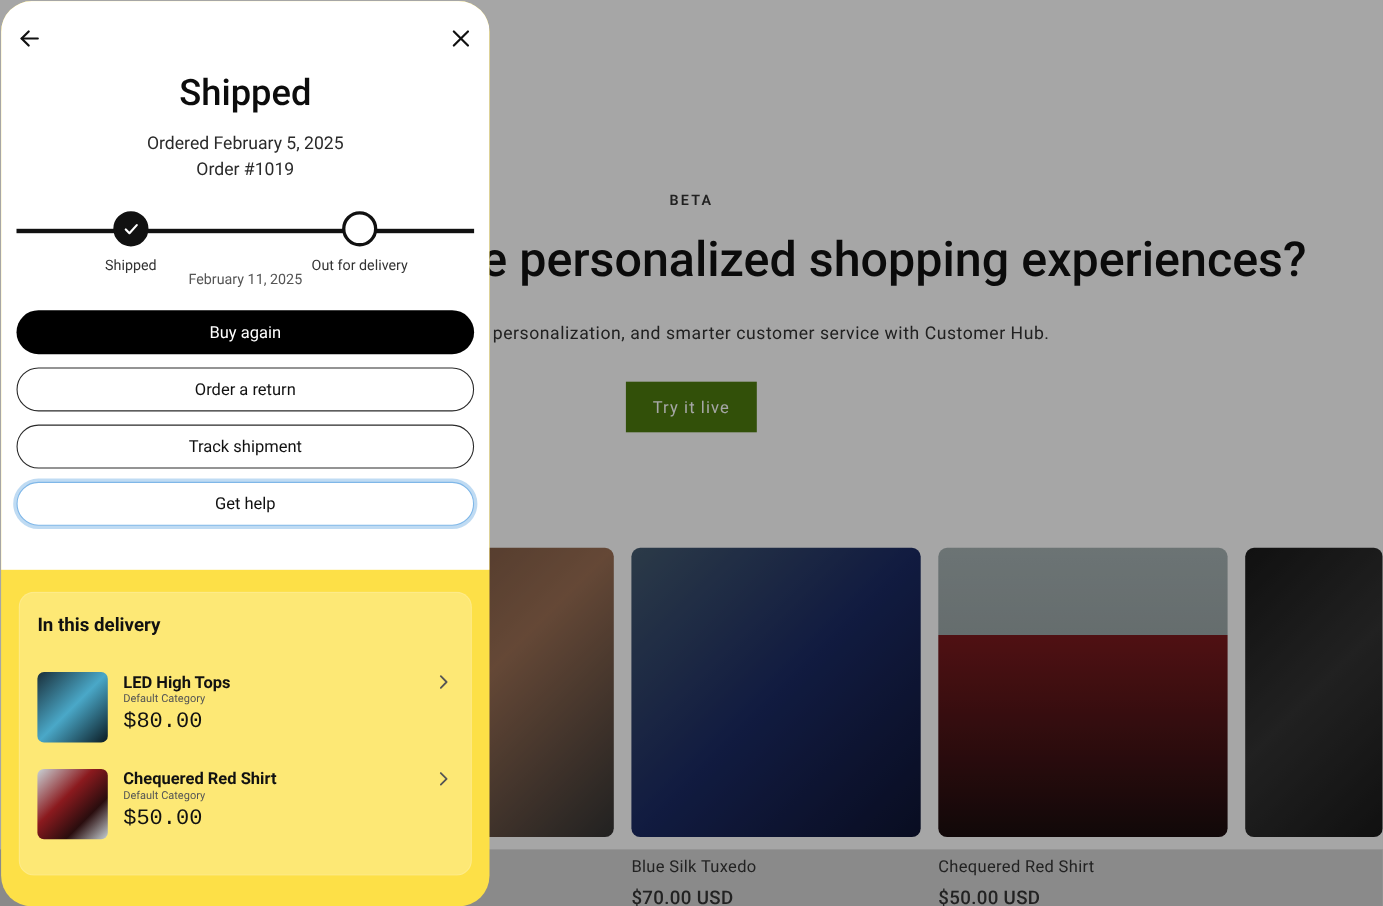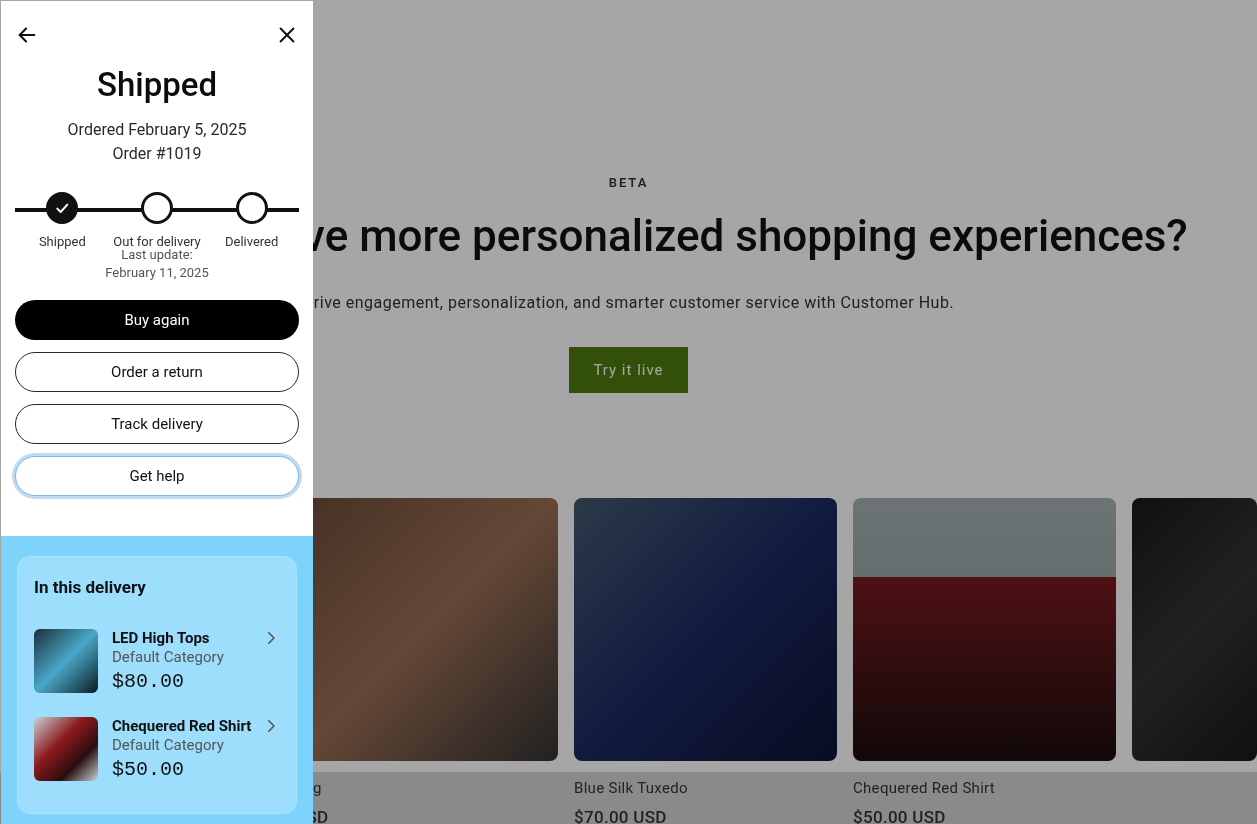--- a/index.html
+++ b/index.html
@@ -99,25 +99,26 @@
       font-weight: 500;
       color: #222;
       letter-spacing: 0.3px;
     }
 
     
     .panel {
       position: absolute;
       left: 1px;
       top: 1px;
-      width: 312px;
+      width: 444px;
       height: 823px;
-      background: #7dd3fc;
+      background: #fde047;
       z-index: 10;
       overflow: hidden;
+      border-radius: 28px;
     }
     .panel-top {
       background: #fff;
       padding: 22px 14px 28px 14px;
       position: relative;
     }
     .panel-nav {
       display: flex;
       justify-content: space-between;
       align-items: center;
@@ -251,21 +252,21 @@
     }
     .t1 { background: linear-gradient(135deg,#1a2f3a 0%, #4aa8c8 50%, #0a1a22 100%); }
     .t2 { background: linear-gradient(135deg,#c8d2d6 0%, #8b1a1e 40%, #2a0d0e 70%, #c8d2d6 100%); }
     .item-info { flex: 1; }
     .item-name {
       font-size: 15px;
       font-weight: 700;
       color: #111;
     }
     .item-cat {
-      font-size: 15px;
+      font-size: 10px;
       color: #555;
       margin-top: 1px;
     }
     .item-price {
       font-size: 20px;
       color: #111;
       margin-top: 4px;
       font-family: Liberation Mono, monospace;
     }
     .chev {
@@ -336,33 +337,28 @@
             <svg width="16" height="16" viewBox="0 0 24 24" fill="none" stroke="#fff" stroke-width="3" stroke-linecap="round" stroke-linejoin="round">
                 <polyline points="5 13 10 18 20 7"></polyline>
               </svg>
           </div>
           <div class="step-label">Shipped</div>
         </div>
         <div class="step">
           <div class="step-dot"></div>
           <div class="step-label">Out for delivery</div>
         </div>
-        <div class="step">
-          <div class="step-dot"></div>
-          <div class="step-label">Delivered</div>
-        </div>
       </div>
     </div>
     <div class="last-update">
-      <div>Last update:</div>
       <div>February 11, 2025</div>
     </div>
     <button class="btn btn-primary">Buy again</button>
     <button class="btn btn-outline">Order a return</button>
-    <button class="btn btn-outline">Track delivery</button>
+    <button class="btn btn-outline">Track shipment</button>
     <button class="btn btn-outline focus">Get help</button>
   </div>
 
   <div class="delivery-card">
     <div class="delivery-title">In this delivery</div>
 
     <div class="item-row">
       <div class="item-thumb t1"></div>
       <div class="item-info">
         <div class="item-name">LED High Tops</div>

